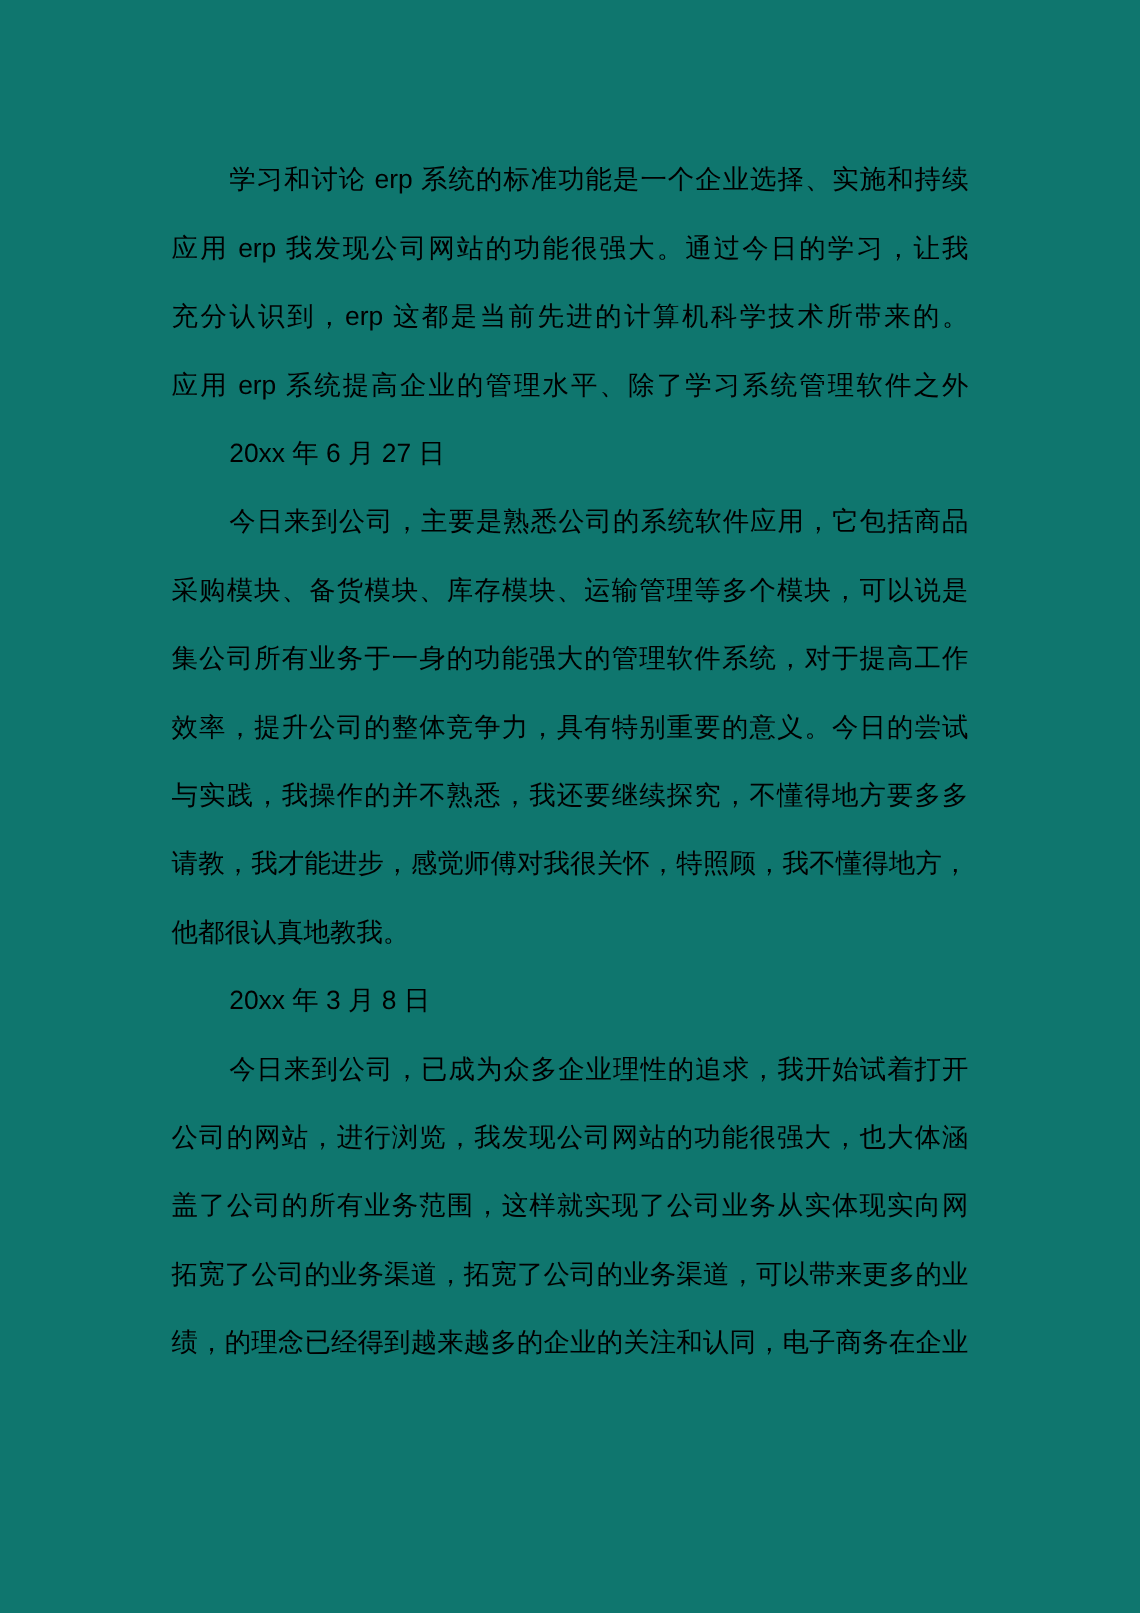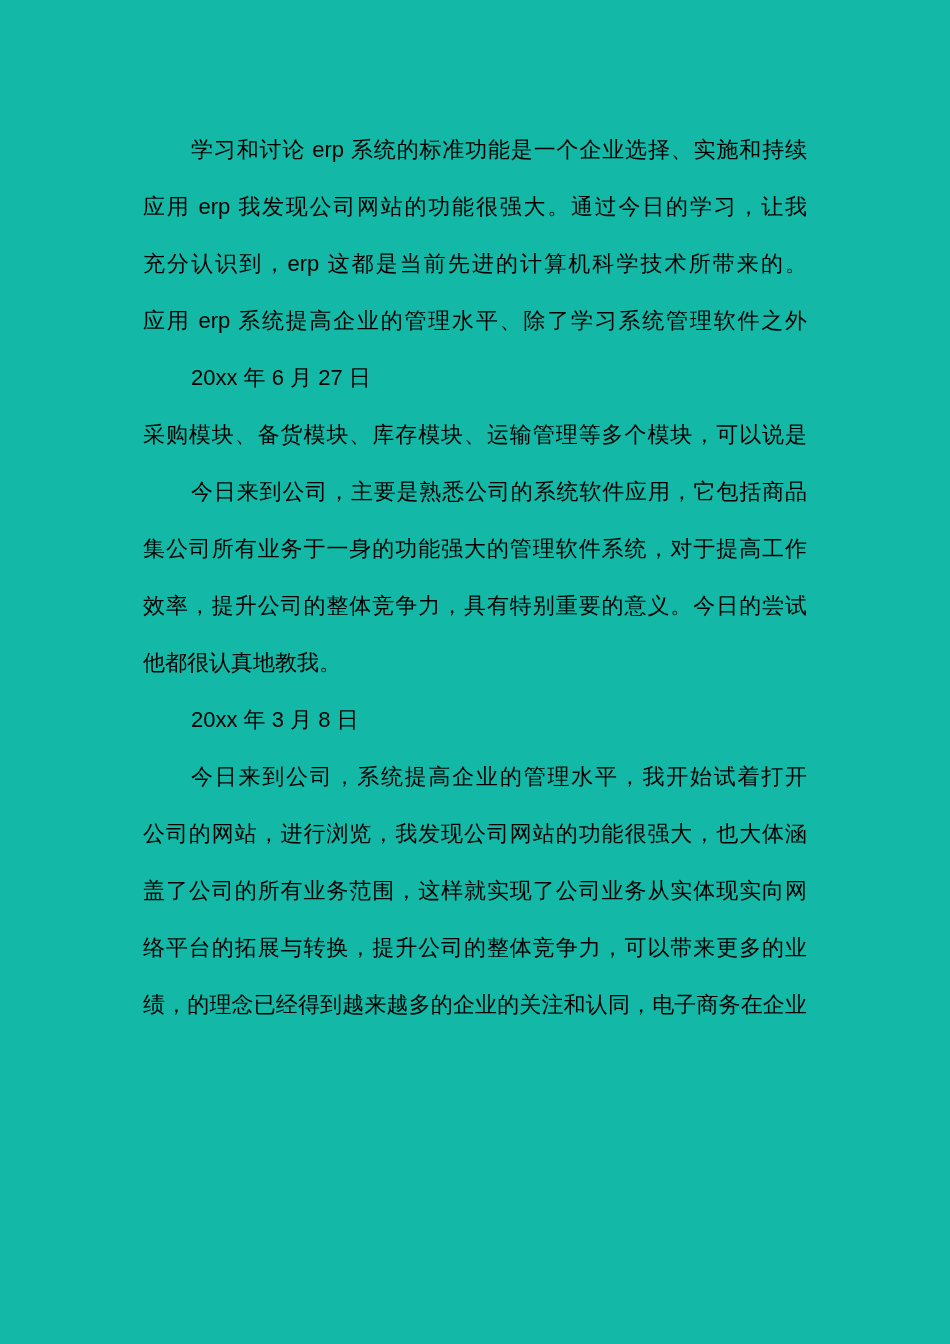--- a/index.html
+++ b/index.html
@@ -10,21 +10,21 @@
     width: 950px;
     height: 1344px;
     background: #ffffff;
     overflow: hidden;
   }
   .page {
     box-sizing: border-box;
     width: 950px;
     height: 1344px;
     padding: 121px 143px 0 143px;
-    background: #14b8a6;
+    background: #0f766e;
     color: #000000;
     font-family: "Liberation Sans", "DejaVu Sans", sans-serif;
     font-size: 22px;
   }
   .para { margin: 0; }
   .ln {
     height: 57px;
     line-height: 57px;
     white-space: nowrap;
     overflow: visible;
@@ -47,32 +47,34 @@
     <div class="ln fill">应用 erp 我发现公司网站的功能很强大。通过今日的学习，让我</div>
     <div class="ln fill">充分认识到，erp 这都是当前先进的计算机科学技术所带来的。</div>
     <div class="ln fill">应用 erp 系统提高企业的管理水平、除了学习系统管理软件之外</div>
   </div>
 
   <div class="para">
     <div class="ln first">20xx 年 6 月 27 日</div>
   </div>
 
   <div class="para">
+    <div class="ln first fill">今日来到公司，主要是熟悉公司的系统软件应用，它包括商品</div>
     <div class="ln fill">采购模块、备货模块、库存模块、运输管理等多个模块，可以说是</div>
-    <div class="ln first fill">今日来到公司，主要是熟悉公司的系统软件应用，它包括商品</div>
     <div class="ln fill">集公司所有业务于一身的功能强大的管理软件系统，对于提高工作</div>
     <div class="ln fill">效率，提升公司的整体竞争力，具有特别重要的意义。今日的尝试</div>
+    <div class="ln fill">与实践，我操作的并不熟悉，我还要继续探究，不懂得地方要多多</div>
+    <div class="ln fill">请教，我才能进步，感觉师傅对我很关怀，特照顾，我不懂得地方，</div>
     <div class="ln">他都很认真地教我。</div>
   </div>
 
   <div class="para">
     <div class="ln first">20xx 年 3 月 8 日</div>
   </div>
 
   <div class="para">
-    <div class="ln first fill">今日来到公司，系统提高企业的管理水平，我开始试着打开</div>
+    <div class="ln first fill">今日来到公司，已成为众多企业理性的追求，我开始试着打开</div>
     <div class="ln fill">公司的网站，进行浏览，我发现公司网站的功能很强大，也大体涵</div>
     <div class="ln fill">盖了公司的所有业务范围，这样就实现了公司业务从实体现实向网</div>
-    <div class="ln fill">络平台的拓展与转换，提升公司的整体竞争力，可以带来更多的业</div>
+    <div class="ln fill">拓宽了公司的业务渠道，拓宽了公司的业务渠道，可以带来更多的业</div>
     <div class="ln fill">绩，的理念已经得到越来越多的企业的关注和认同，电子商务在企业</div>
   </div>
 
 </div>
 
 </body></html>

